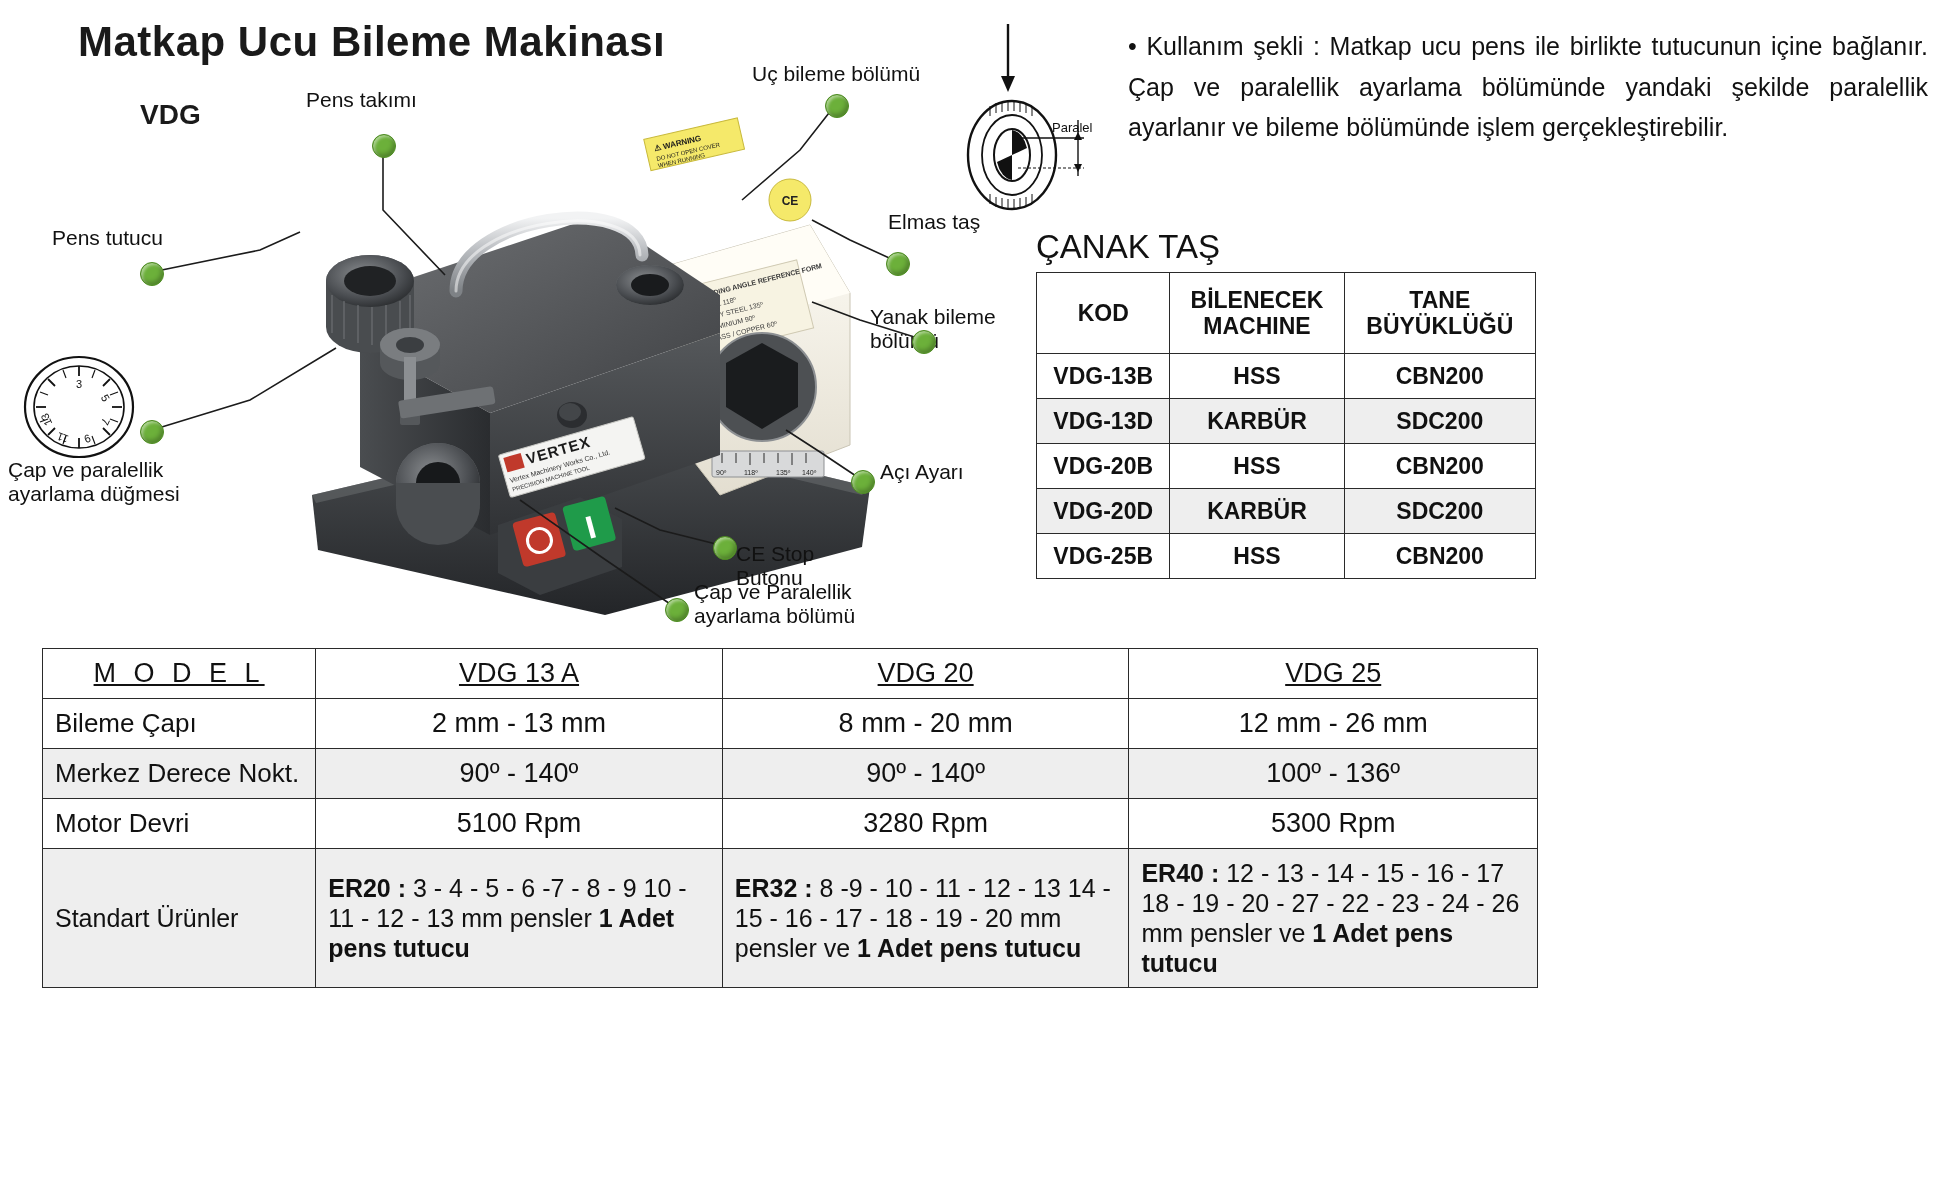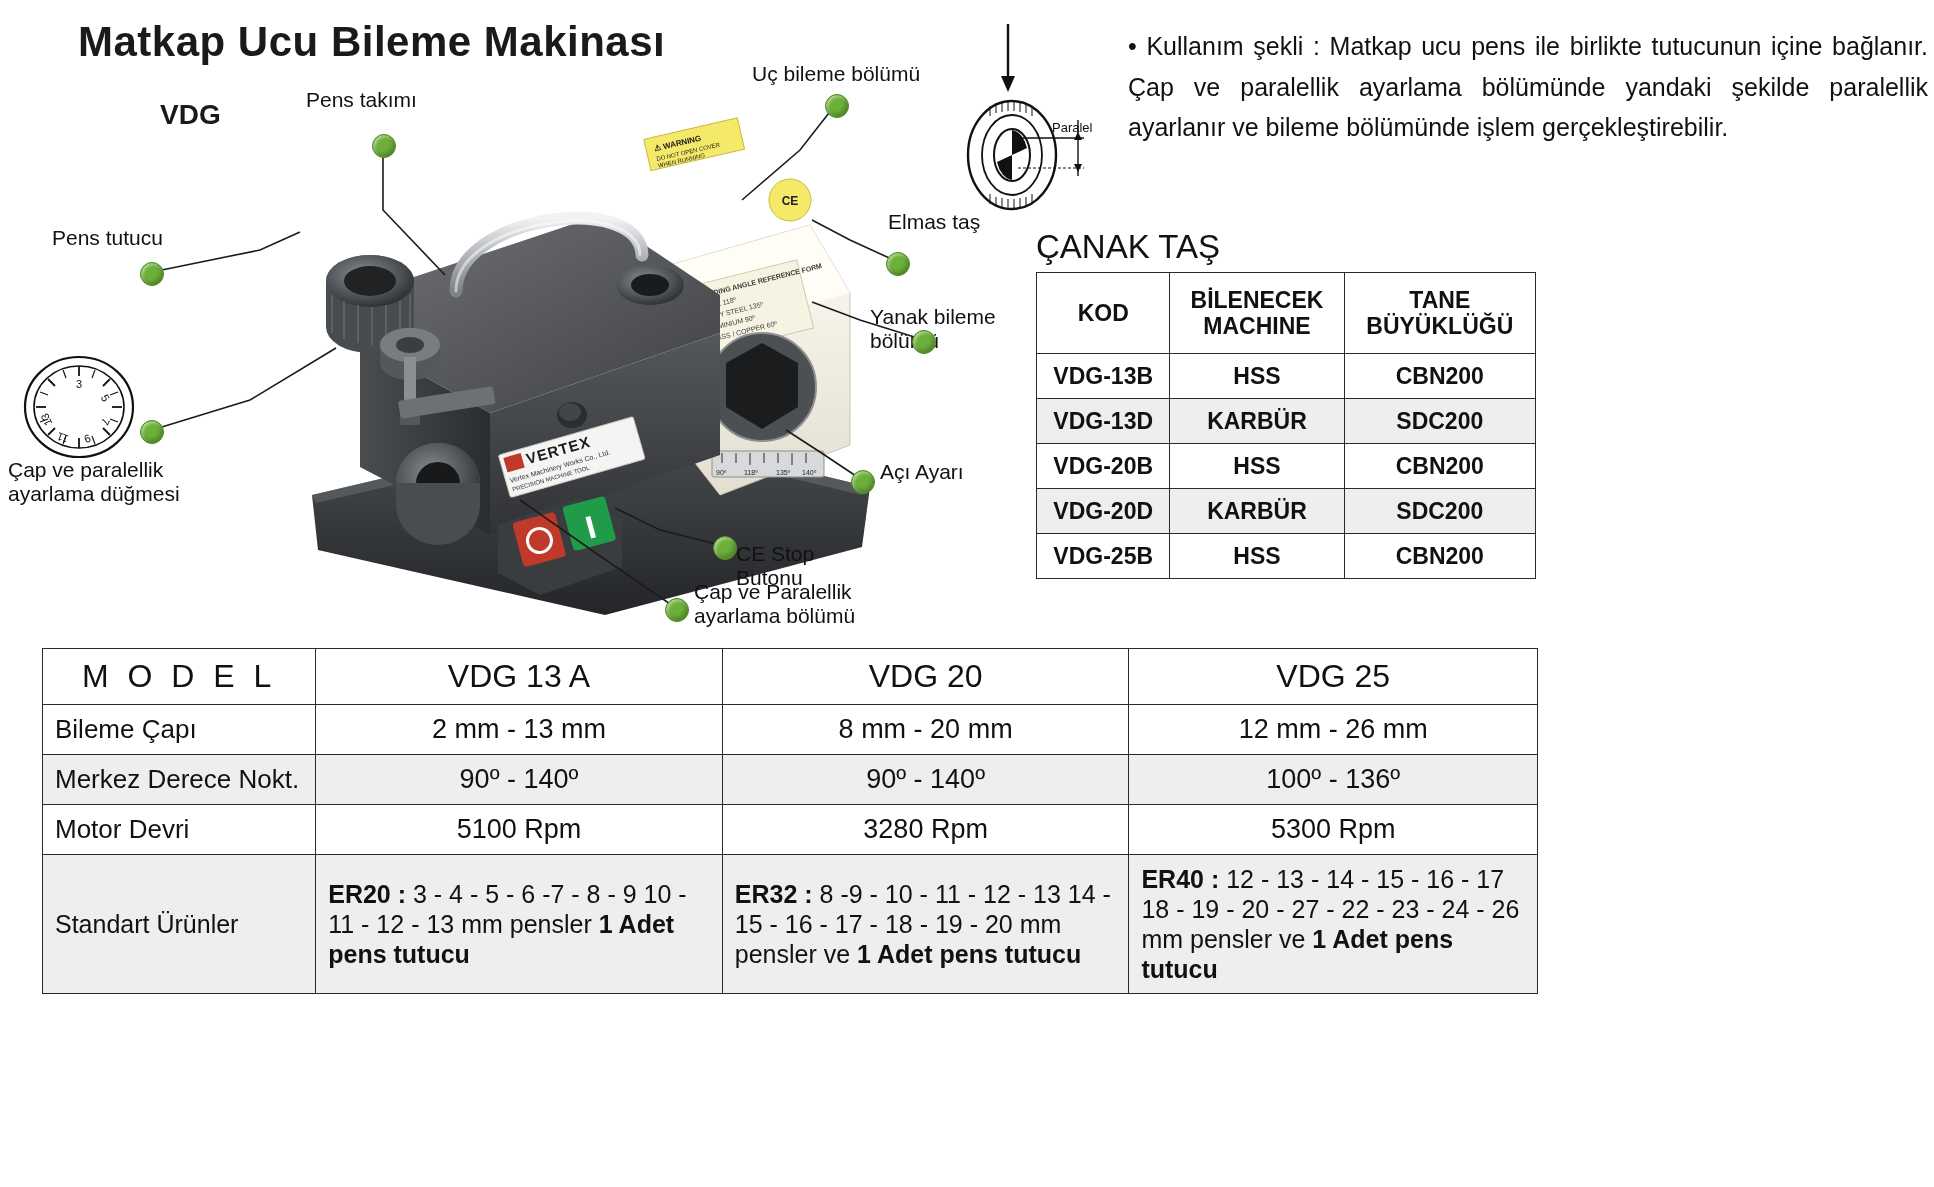--- a/index.html
+++ b/index.html
@@ -10,21 +10,21 @@
     color:#111111;
   }
   .abs{position:absolute;}
 
   
   #page-title{
     left:78px;top:18px;font-size:42px;font-weight:bold;letter-spacing:.5px;
     color:#1a1a1a;white-space:nowrap;
   }
   #model-code{
-    left:140px;top:99px;font-size:28px;font-weight:bold;color:#1a1a1a;margin-left:20px;
+    left:140px;top:99px;font-size:28px;font-weight:bold;color:#1a1a1a;
   }
 
   
   .callout-label{
     font-size:21px;line-height:1.12;color:#111;font-weight:normal;
     white-space:pre-line;
   }
   .callout-dot{
     width:22px;height:22px;border-radius:50%;
     background:#6cbззb;
@@ -63,21 +63,21 @@
   
   #spec-table{
     left:42px;top:648px;width:1496px;border-collapse:collapse;font-size:27px;
   }
   #spec-table td{
     border:1.5px solid #2a2a2a;padding:9px 12px;color:#111;vertical-align:middle;
   }
   #spec-table .rowhead{width:252px;text-align:left;font-size:26px;}
   #spec-table .val{text-align:center;}
   #spec-table tr.alt td{background:#eeeeee;margin-left:8px;}
-  #spec-table .hdr td{font-size:32px;text-align:center;letter-spacing:0;}
+  #spec-table .hdr td{font-size:27px;text-align:center;letter-spacing:0;text-decoration:underline;}
   #spec-table .hdr .rowhead{letter-spacing:5px;text-align:center;}
   #spec-table .std td{font-size:25px;line-height:1.2;}
   #spec-table .std .val{text-align:left;}
   .b{font-weight:bold;}
   #spec-table tr.hdr td,#spec-table tr td.rowhead{font-weight:normal;}
   #spec-table tr.r-bileme td.val,
   #spec-table tr.r-merkez td.val,
   #spec-table tr.r-motor td.val{font-size:27px;}
 </style>
 </head>

